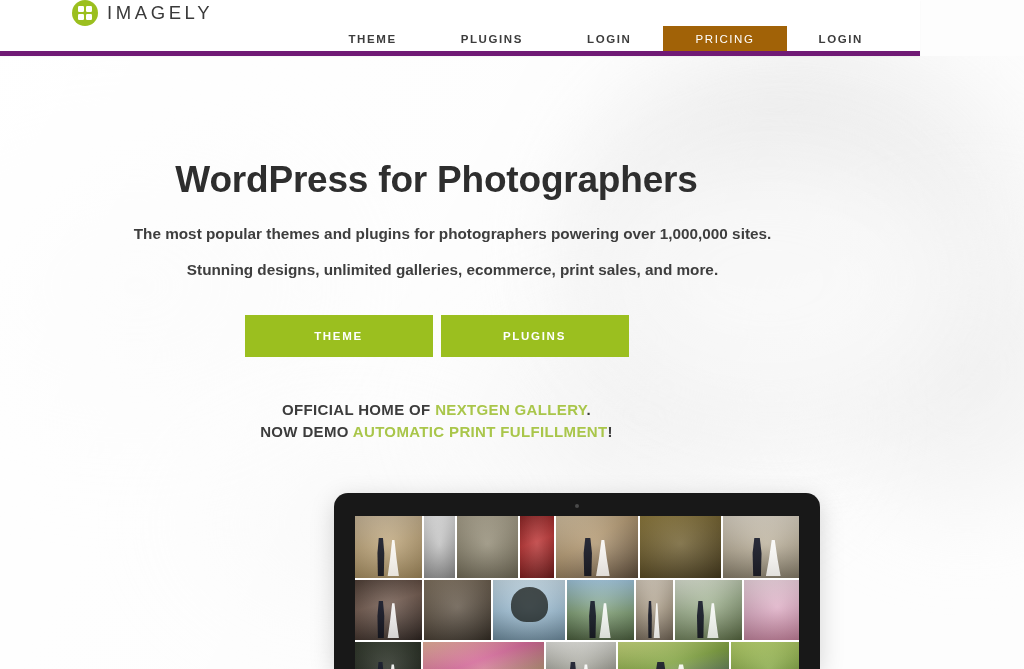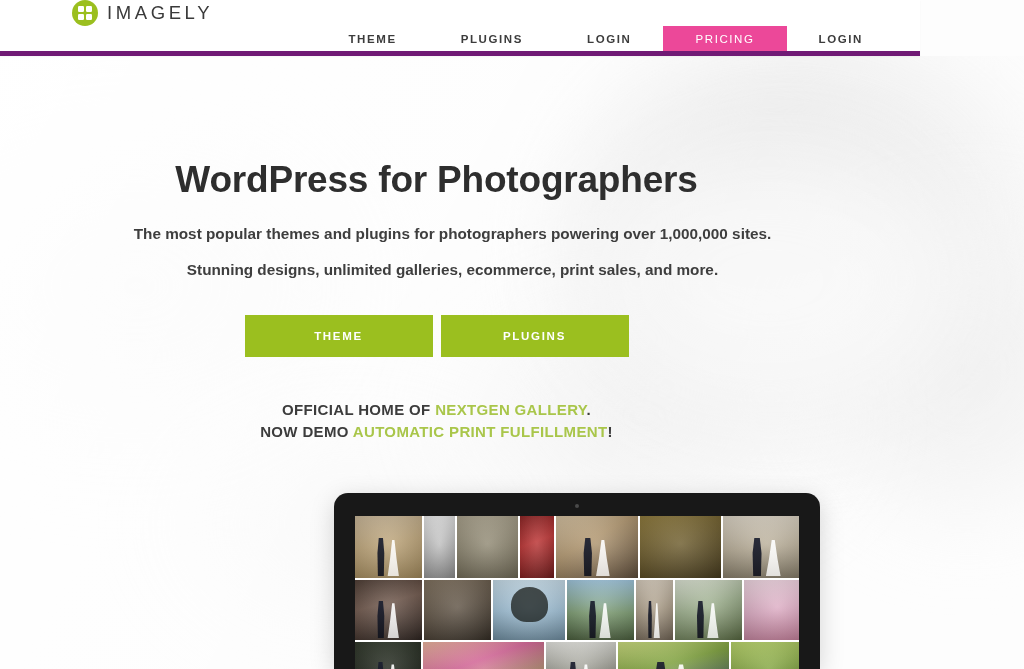--- a/index.html
+++ b/index.html
@@ -141,21 +141,21 @@
     height: 100%;
     font-size: 11.5px;
     letter-spacing: 1.6px;
     font-weight: 600;
     color: #3c3c3c;
     text-decoration: none;
     cursor: pointer;
     white-space: nowrap;
   }
   .nav-item.is-active {
-    background: #ec4899;
+    background: #a16207;
     color: #ffffff;
     font-weight: 400;
     text-align: center;
   }
   .nav-item:last-child { padding-right: 57px; }
 
   
   .hero {
     position: absolute;
     left: 0; top: 56px;

